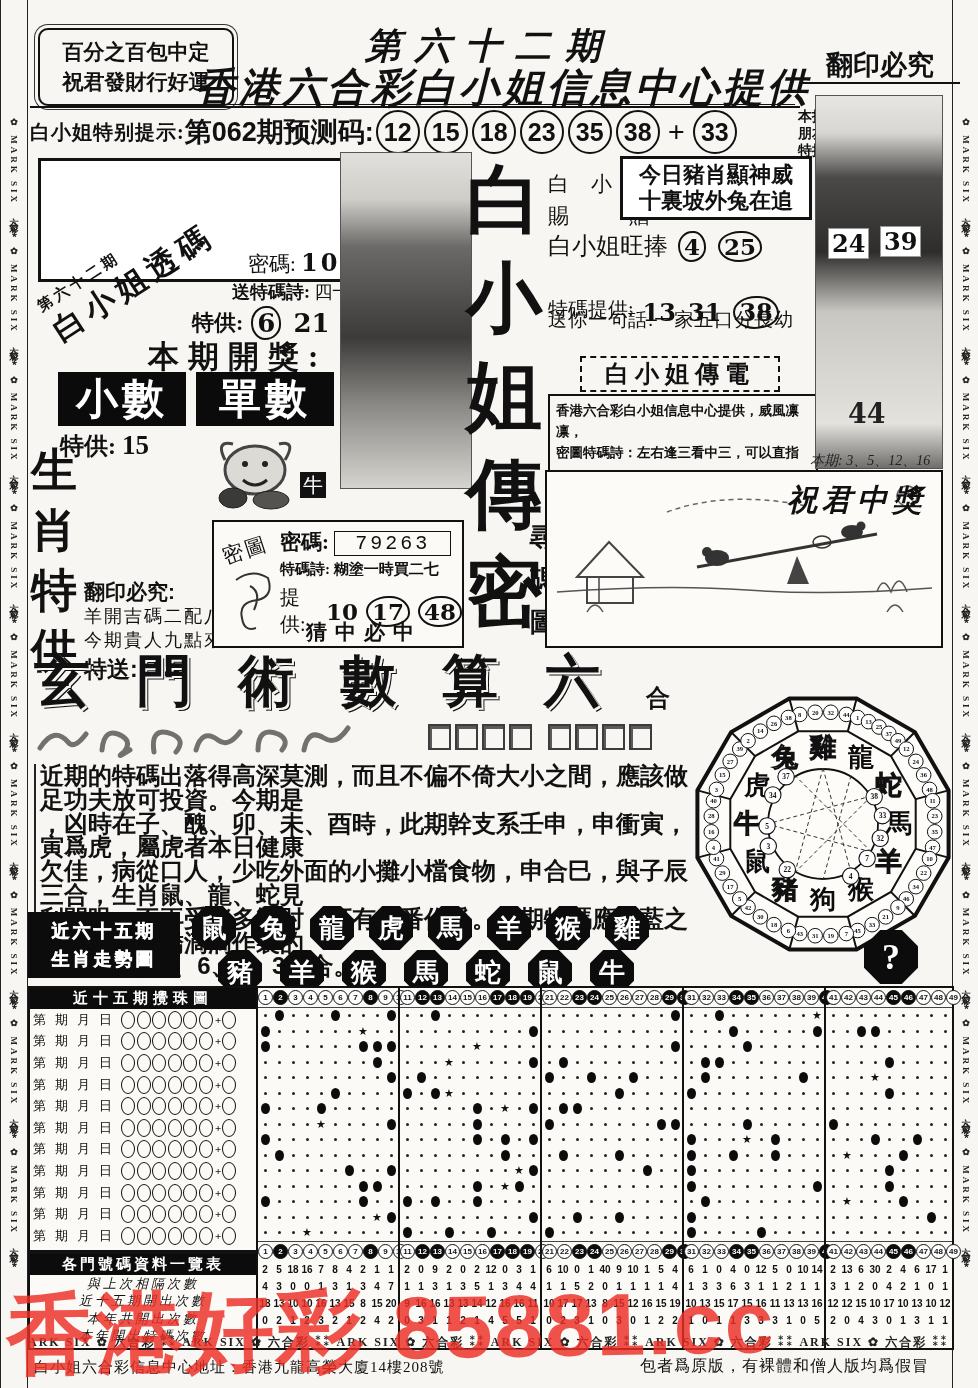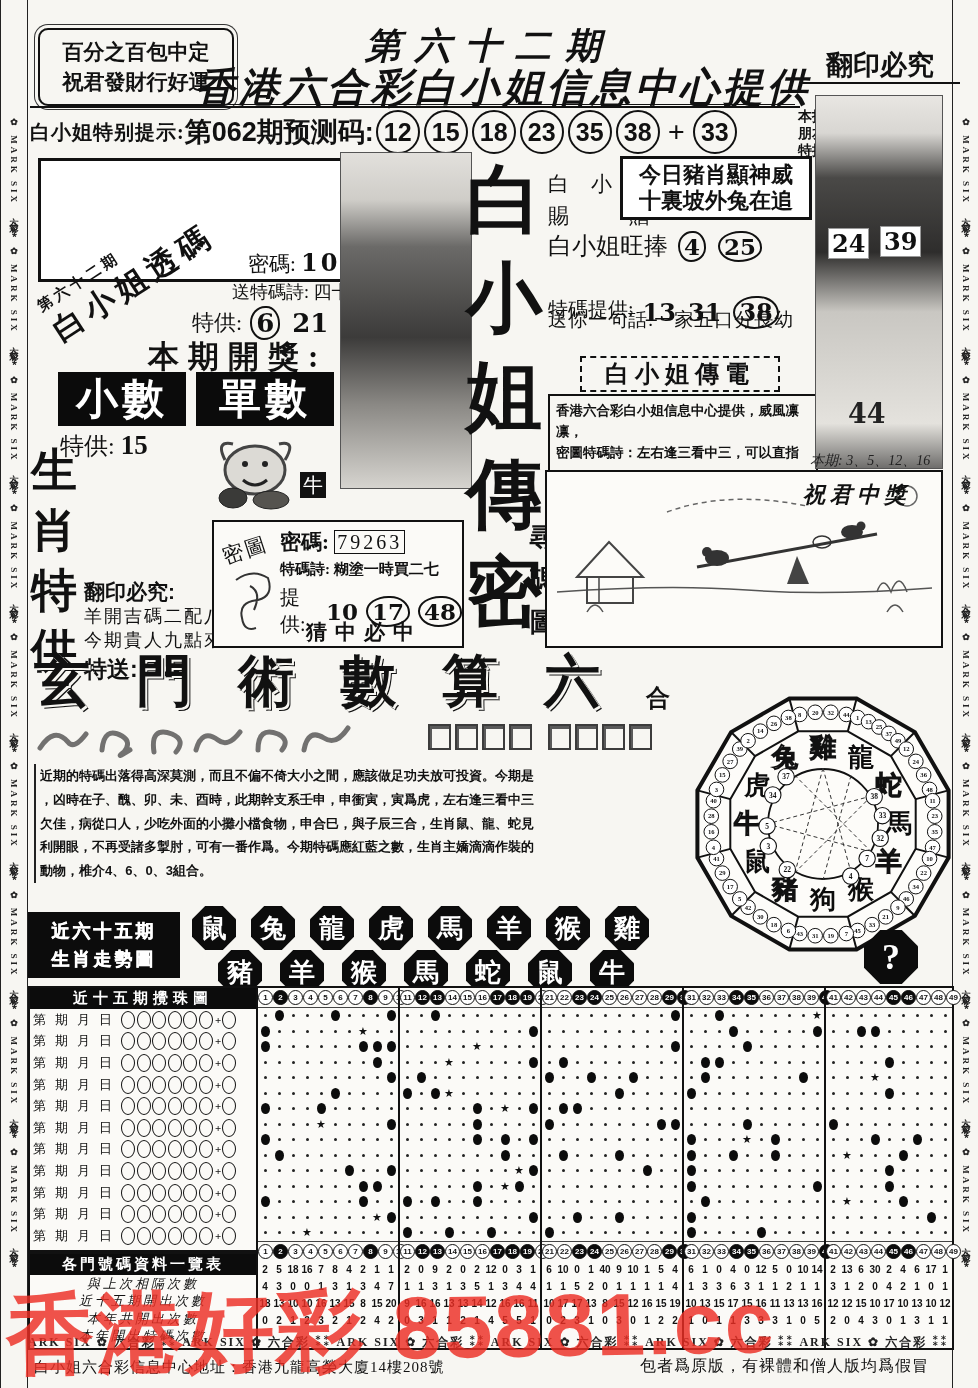--- a/index.html
+++ b/index.html
@@ -24,21 +24,21 @@
   .cnum{display:inline-flex;justify-content:center;align-items:center;width:40px;height:40px;border:2.5px solid #111;border-radius:50%;
     font-size:25px;font-weight:bold;margin:0 2px;font-family:"Liberation Sans",sans-serif;}
   .plus{font-size:30px;font-weight:bold;margin:0 6px;}
   .notice{left:798px;top:108px;width:150px;font-size:14px;font-weight:bold;line-height:17px;font-family:"Liberation Sans",sans-serif;}
   
   .whitebox{left:38px;top:158px;width:322px;height:118px;background:#fff;border:3px solid #111;}
   .touma-rot{left:34px;top:300px;transform:rotate(-33deg);transform-origin:left top;}
   .touma-issue{font-size:15px;font-weight:bold;letter-spacing:4px;}
   .touma-name{font-size:31px;font-weight:900;letter-spacing:6px;}
   .ln{white-space:nowrap;}
-  .lab{font-weight:normal;}
+  .lab{font-weight:bold;}
   .mima1{left:248px;top:248px;font-size:21px;}
   .mima1 b{font-size:24px;letter-spacing:3px;font-family:"DejaVu Serif",serif;}
   .shi1{left:232px;top:280px;font-size:18px;}
   .tg1{left:192px;top:306px;font-size:22px;display:flex;align-items:center;gap:8px;}
   .tg1 .n{font-size:26px;font-weight:bold;font-family:"DejaVu Serif",serif;}
   .kaijiang{left:148px;top:336px;font-size:31px;font-weight:bold;letter-spacing:9px;}
   .bbox{background:#0b0b0b;color:#fff;display:flex;justify-content:center;align-items:center;font-size:42px;font-weight:900;letter-spacing:4px;}
   .tg2{left:60px;top:430px;font-size:24px;}
   .tg2 b{font-size:27px;}
   .vztitle{left:28px;top:446px;width:52px;display:flex;flex-direction:column;gap:10px;font-size:46px;font-weight:900;line-height:50px;text-align:center;}
@@ -46,21 +46,21 @@
   .poemlab{left:84px;top:578px;font-size:21px;font-weight:900;font-family:"Liberation Sans",sans-serif;}
   .poem1{left:84px;top:604px;font-size:18px;letter-spacing:2px;}
   .poem2{left:84px;top:628px;font-size:18px;letter-spacing:2px;}
   .tesong{left:84px;top:652px;font-size:23px;font-weight:900;font-family:"Liberation Sans",sans-serif;}
   .tesong b{font-size:27px;font-family:"DejaVu Serif",serif;}
   .oxtag{left:300px;top:472px;width:26px;height:26px;background:#111;color:#fff;font-size:20px;display:flex;align-items:center;justify-content:center;}
   
   .mitubox{left:212px;top:520px;width:248px;height:124px;border:2.5px solid #111;background:#fbfaf7;}
   .mitu-lab{position:absolute;left:8px;top:14px;font-size:21px;letter-spacing:2px;transform:rotate(-18deg);}
   .mitu-mima{position:absolute;left:66px;top:6px;font-size:21px;font-weight:900;}
-  .mitu-val{border:1.5px solid #111;padding:0 2px;font-size:20px;letter-spacing:3px;font-weight:normal;font-family:Liberation Serif, serif;}
+  .mitu-val{border:1.5px solid #111;padding:0 20px;font-size:20px;letter-spacing:3px;font-weight:normal;font-family:Liberation Mono, monospace;}
   .mitu-shi{position:absolute;left:66px;top:38px;font-size:15px;font-weight:bold;}
   .mitu-tig{position:absolute;left:66px;top:62px;font-size:20px;display:flex;align-items:center;gap:7px;}
   .mitu-tig .n{font-size:23px;font-weight:bold;font-family:"DejaVu Serif",serif;}
   .mitu-win{position:absolute;left:60px;top:96px;width:180px;text-align:center;font-size:21px;font-weight:900;letter-spacing:8px;}
   .scrib{border:2.2px solid #111;border-radius:52% 46% 55% 48%/50% 54% 46% 52%;padding:0 4px;}
   
   .photo{border:1px solid #555;}
   .photo-c{left:340px;top:152px;width:130px;height:335px;background:linear-gradient(180deg,#e2e0dc 0%,#cfcdc8 14%,#6b6a68 28%,#3c3b3a 55%,#8a8884 75%,#d6d4cf 100%);}
   .chuanmi{left:458px;top:160px;width:92px;display:flex;flex-direction:column;gap:18px;text-align:center;font-size:76px;font-weight:900;line-height:80px;}
   .xunmatu{left:528px;top:520px;width:30px;display:flex;flex-direction:column;gap:6px;font-size:27px;font-weight:bold;text-align:center;}
@@ -78,29 +78,29 @@
   .chuandian{left:580px;top:356px;width:196px;height:32px;border:2.5px dashed #111;display:flex;align-items:center;justify-content:center;
     font-size:24px;letter-spacing:6px;font-weight:bold;}
   .letterbox{left:548px;top:394px;width:254px;height:92px;border:2.5px solid #111;padding:4px 6px;font-size:13.5px;font-weight:bold;line-height:21px;}
   
   .photo-r{left:815px;top:95px;width:126px;height:372px;background:linear-gradient(180deg,#e8e6e2 0%,#d8d6d2 10%,#4a4947 22%,#2e2d2c 42%,#c9c7c2 58%,#e4e2dd 88%,#6f6e6c 100%);}
   .numtag{background:#fff;border:1px solid #999;font-size:24px;font-weight:bold;padding:0 3px;font-family:"DejaVu Serif",serif;}
   .num44{left:848px;top:398px;font-size:27px;font-weight:bold;color:#222;font-family:"DejaVu Serif",serif;}
   .photonote{left:810px;top:452px;width:140px;font-size:14px;font-style:italic;color:#222;}
   
   .zhujun{left:545px;top:470px;width:394px;height:174px;border:2.5px solid #111;background:#fcfbf8;}
-  .zhujun-t{position:absolute;right:30px;top:8px;font-size:22px;letter-spacing:5px;font-style:italic;font-weight:bold;}
+  .zhujun-t{position:absolute;right:14px;top:8px;font-size:30px;letter-spacing:5px;font-style:italic;font-weight:bold;}
   
   .banner{left:34px;top:650px;width:636px;height:64px;display:flex;justify-content:space-between;align-items:center;}
   .banner .bc{font-size:56px;font-weight:900;font-family:"Liberation Sans",sans-serif;text-shadow:2px 2px 0 #f7f6f2,3px 3px 0 #111;}
   .banner .bs{font-size:24px;font-weight:900;align-self:flex-end;}
   .decorow{left:34px;top:718px;width:648px;height:44px;}
   .stampsq{display:inline-block;width:19px;height:22px;border:2.5px solid #3c3c3c;margin:0 2px;box-shadow:inset 2px 3px 0 #5a5a5a;}
   
-  .fortune{left:34px;top:764px;width:660px;font-size:13px;font-weight:600;line-height:23.8px;font-family:"Liberation Sans",sans-serif;border-left:2px solid #222;padding-left:4px;}
+  .fortune{left:34px;top:764px;width:660px;font-size:24px;font-weight:600;line-height:23.8px;font-family:"Liberation Sans",sans-serif;border-left:2px solid #222;padding-left:4px;}
   
   .wheelwrap{left:688px;top:688px;width:270px;height:272px;}
   
   .trendlab{left:28px;top:912px;width:152px;height:66px;background:#0c0c0c;color:#fff;display:flex;flex-direction:column;justify-content:center;align-items:center;
     font-size:18px;font-weight:900;letter-spacing:3px;line-height:28px;-webkit-text-stroke:.5px #fff;}
   .badgerow1{left:192px;top:906px;display:flex;gap:15px;}
   .badgerow2{left:218px;top:950px;display:flex;gap:18px;}
   .badge{width:44px;height:44px;background:#0c0c0c;color:#fff;display:flex;align-items:center;justify-content:center;font-size:26px;font-weight:900;
     clip-path:polygon(30% 0,70% 0,100% 30%,100% 70%,70% 100%,30% 100%,0 70%,0 30%);}
   .qbadge{left:864px;top:930px;width:54px;height:54px;font-size:36px;}
@@ -344,21 +344,21 @@
     <span class="abs" style="left:392px;top:6px;">
       <span class="stampsq"></span><span class="stampsq"></span><span class="stampsq"></span><span class="stampsq"></span>
     </span>
     <span class="abs" style="left:512px;top:6px;">
       <span class="stampsq"></span><span class="stampsq"></span><span class="stampsq"></span><span class="stampsq"></span>
     </span>
   </div>
 
   <div class="abs fortune" id="fortune">
       <div>近期的特碼出落得高深莫測，而且不偏不倚大小之間，應該做足功夫放可投資。今期是</div>
-      <div>，凶時在子、醜、卯、未、酉時，此期幹支系壬申，申衝寅，寅爲虎，左右逢三看中三</div>
+      <div>，凶時在子、醜、卯、未、酉時，此期幹支系壬申，申衝寅，寅爲虎，屬虎者本日健康</div>
       <div>欠佳，病從口人，少吃外面的小攤小檔食物，申合巳，與子辰三合，生肖鼠、龍、蛇見</div>
       <div>利開眼，不再受諸多掣肘，可有一番作爲。今期特碼應紅藍之數，生肖主嬌滴滴作裝的</div>
       <div>動物，椎介4、6、0、3組合。</div>
     </div>
 
   <div class="abs wheelwrap" id="wheel"><svg width="270" height="272" viewBox="0 0 270 270">
         <polygon points="168.6,9.4 226.9,43.1 260.6,101.4 260.6,168.6 226.9,226.9 168.6,260.6 101.4,260.6 43.1,226.9 9.4,168.6 9.4,101.4 43.1,43.1 101.4,9.4 " fill="#fdfcf9" stroke="#111" stroke-width="4"></polygon>
         <polygon points="159.8,42.3 202.9,67.1 227.7,110.2 227.7,159.8 202.9,202.9 159.8,227.7 110.2,227.7 67.1,202.9 42.3,159.8 42.3,110.2 67.1,67.1 110.2,42.3 " fill="none" stroke="#111" stroke-width="2"></polygon>
         <circle cx="135" cy="135" r="55" fill="none" stroke="#111" stroke-width="1.8"></circle>
         <line x1="168.64647586332768" y1="9.429642582421124" x2="159.846628329842" y2="42.27112067624944" stroke="#111" stroke-width="2"></line>

